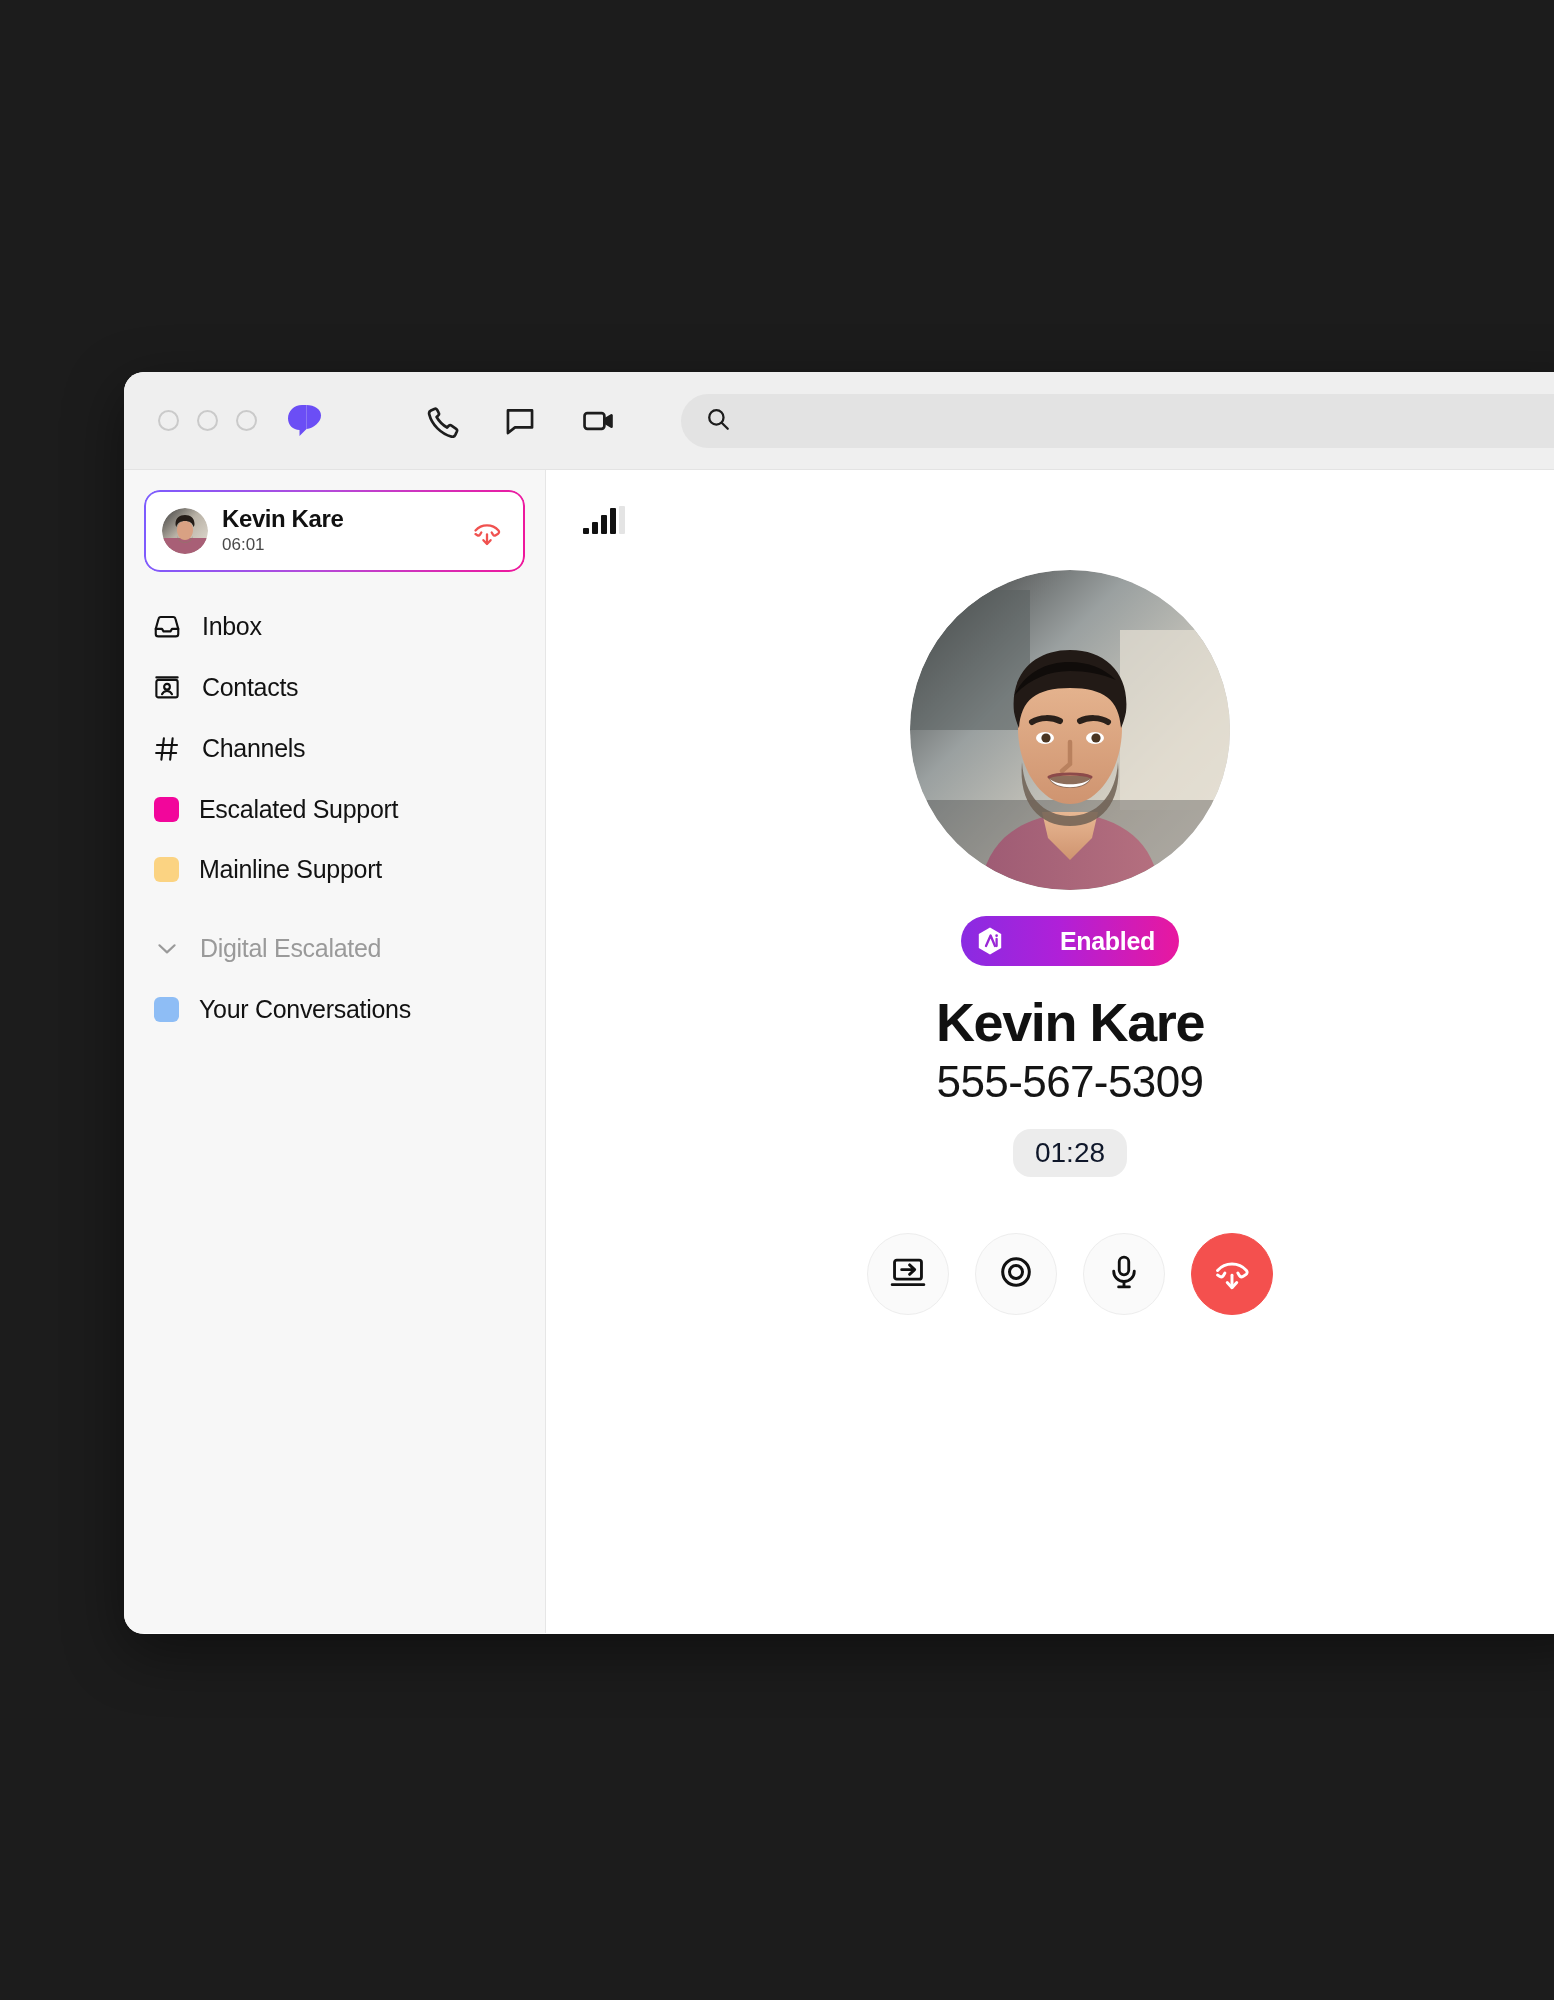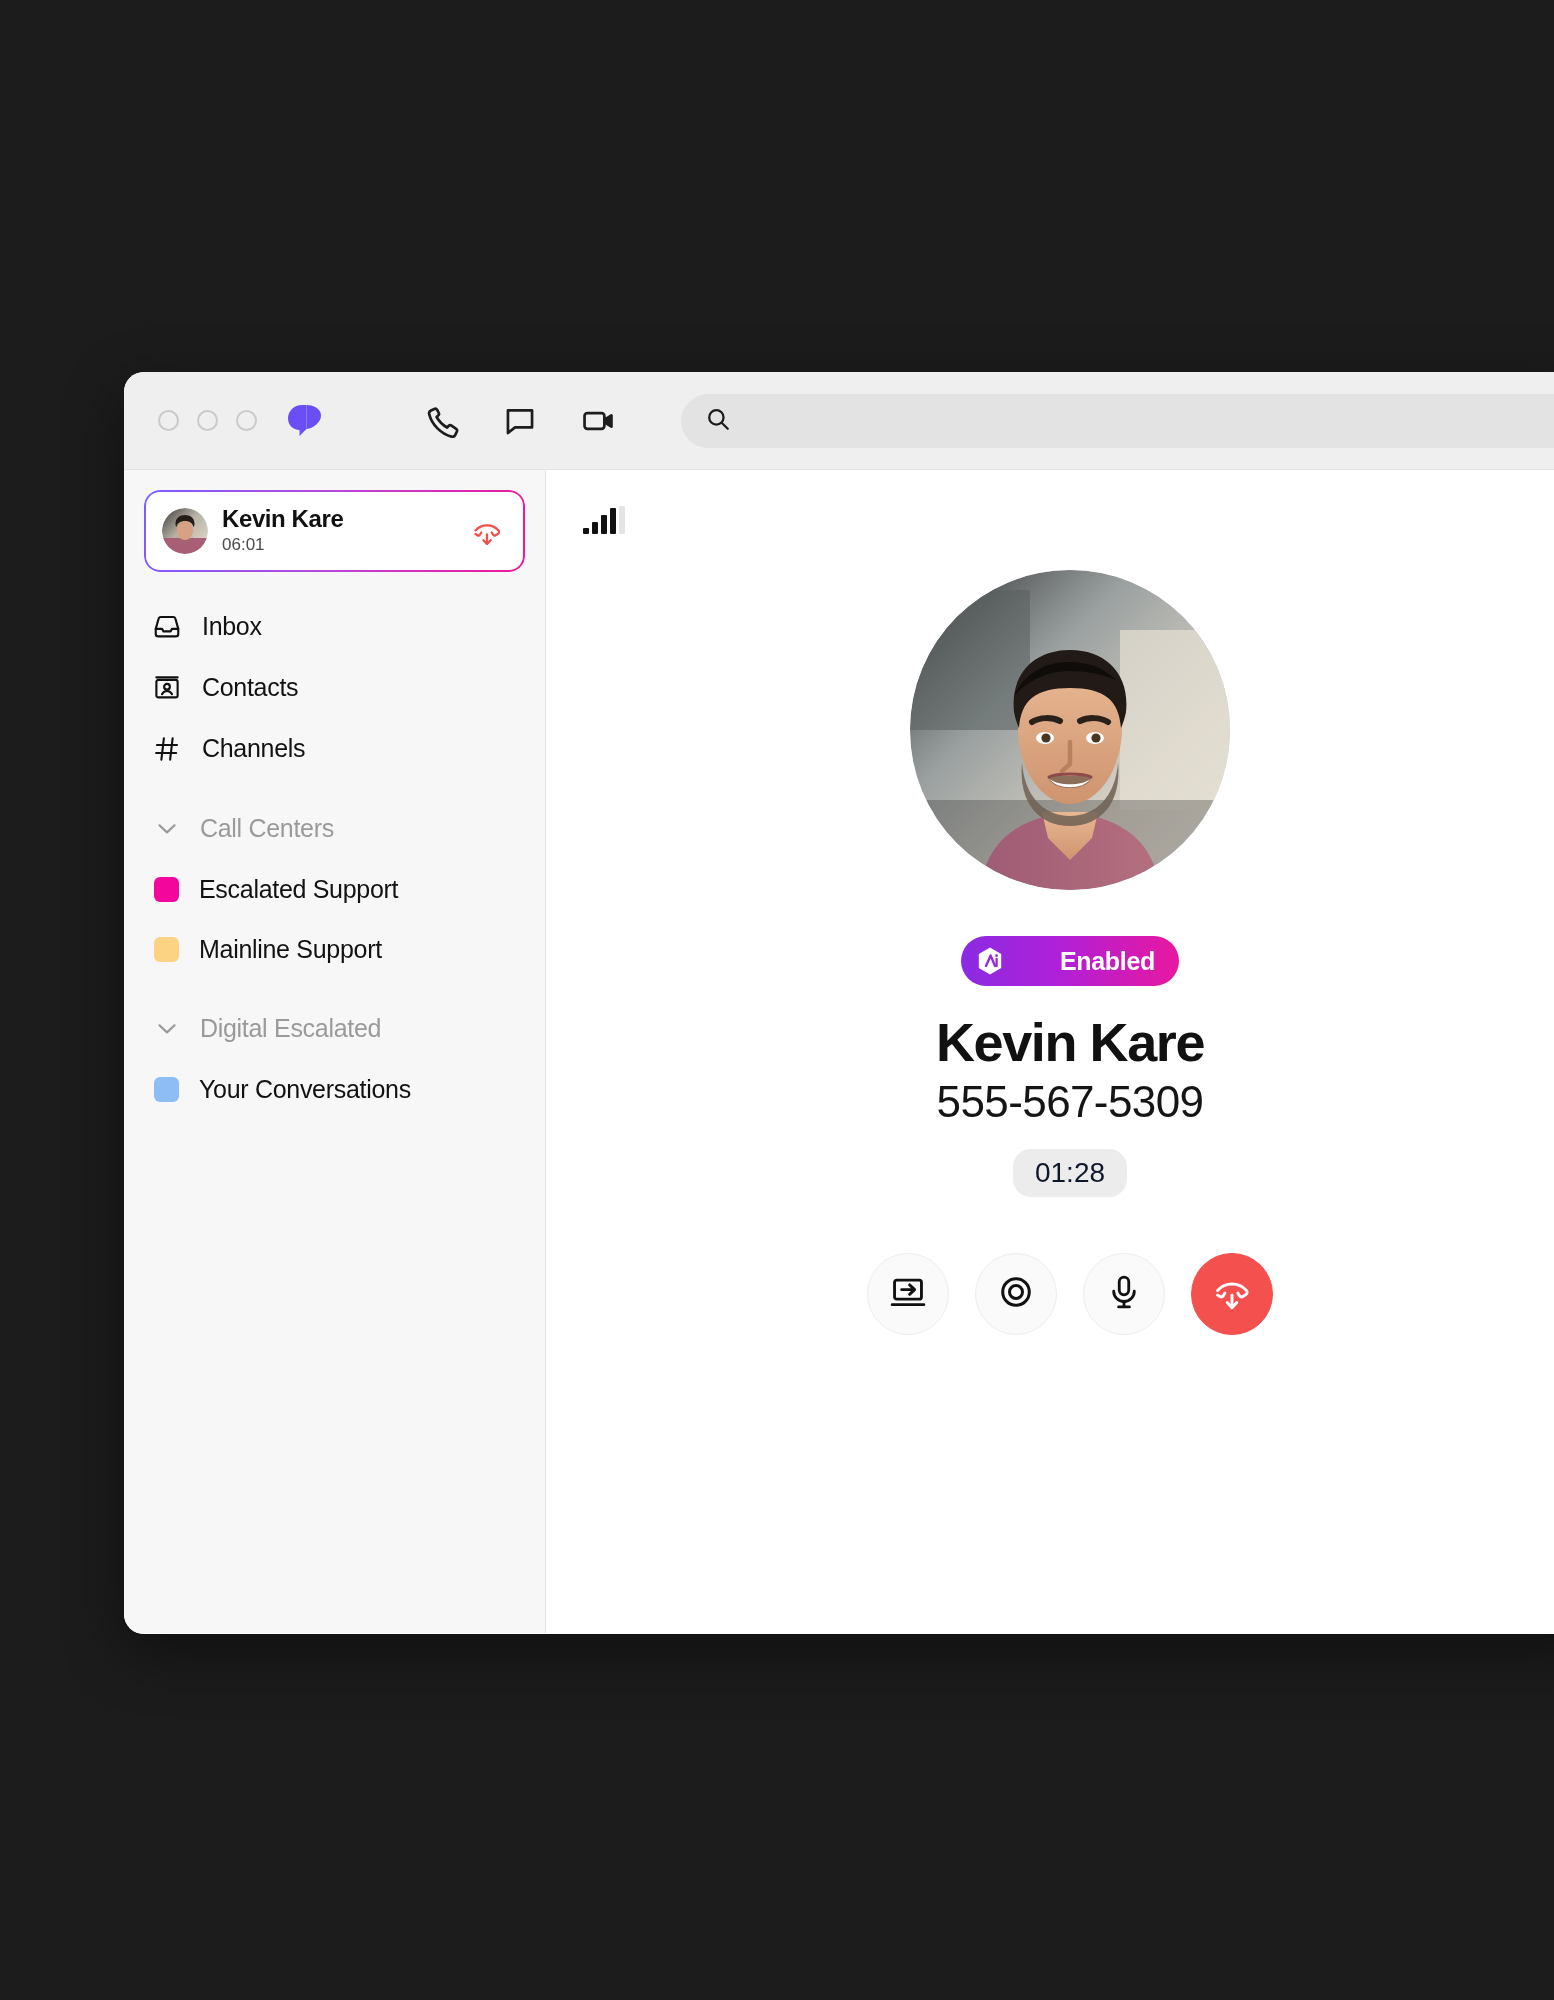--- a/index.html
+++ b/index.html
@@ -85,21 +85,21 @@
   .signal i.s1 { height: 6px; }
   .signal i.s2 { height: 12px; }
   .signal i.s3 { height: 19px; }
   .signal i.s4 { height: 26px; }
   .signal i.s5 { height: 28px; background: #e4e4e4; }
 
   .callstage { position: absolute; left: 0; right: 0; top: 100px; display: flex; flex-direction: column; align-items: center; }
   .photo { width: 320px; height: 320px; border-radius: 50%; overflow: hidden; position: relative; background: #cfcfcf; }
 
   .aibadge {
-    margin-top: 46px; height: 50px; border-radius: 25px; display: flex; align-items: center;
+    margin-top: 26px; height: 50px; border-radius: 25px; display: flex; align-items: center;
     padding: 0 24px 0 14px; background: linear-gradient(90deg, #8a2be2 0%, #b020d8 45%, #e8189f 100%); gap: 44px;
   }
   .hexwrap { width: 30px; height: 30px; margin-right: 11px; flex: none; }
   .aibadge .lbl { color: #fff; font-size: 25px; font-weight: 700; letter-spacing: -.3px; }
 
   .cname { margin-top: 28px; font-size: 54px; font-weight: 700; color: #111; letter-spacing: -1.4px; line-height: 1.05; }
   .cnum { margin-top: 6px; font-size: 44px; color: #151515; letter-spacing: -.6px; }
   .cdur { margin-top: 22px; background: #ececec; border-radius: 18px; padding: 8px 22px; font-size: 28px; color: #0f172a; }
 
   .controls { margin-top: 56px; display: flex; gap: 26px; align-items: center; }
@@ -225,28 +225,20 @@
 
         <div class="navitem">
           <span class="ic">
             <svg viewBox="0 0 24 24" fill="none" stroke="currentColor" stroke-width="1.7" stroke-linecap="round">
               <path d="M9.5 3.5 7.5 20.5M16.5 3.5l-2 17M4 8.8h16M3.3 15.2h16"></path>
             </svg>
           </span>
           <span class="lbl">Channels</span>
         </div>
 
-        <div class="section">
-          <span class="chev">
-            <svg viewBox="0 0 24 24" fill="none" stroke="currentColor" stroke-width="2" stroke-linecap="round" stroke-linejoin="round">
-              <path d="M5 9.5 12 16l7-6.5"></path>
-            </svg>
-          </span>
-          <span class="lbl">Call Centers</span>
-        </div>
 
         <div class="chanitem">
           <span class="swatch" style="background:#F2069B"></span>
           <span class="lbl">Escalated Support</span>
         </div>
         <div class="chanitem">
           <span class="swatch" style="background:#FBD382"></span>
           <span class="lbl">Mainline Support</span>
         </div>
 

